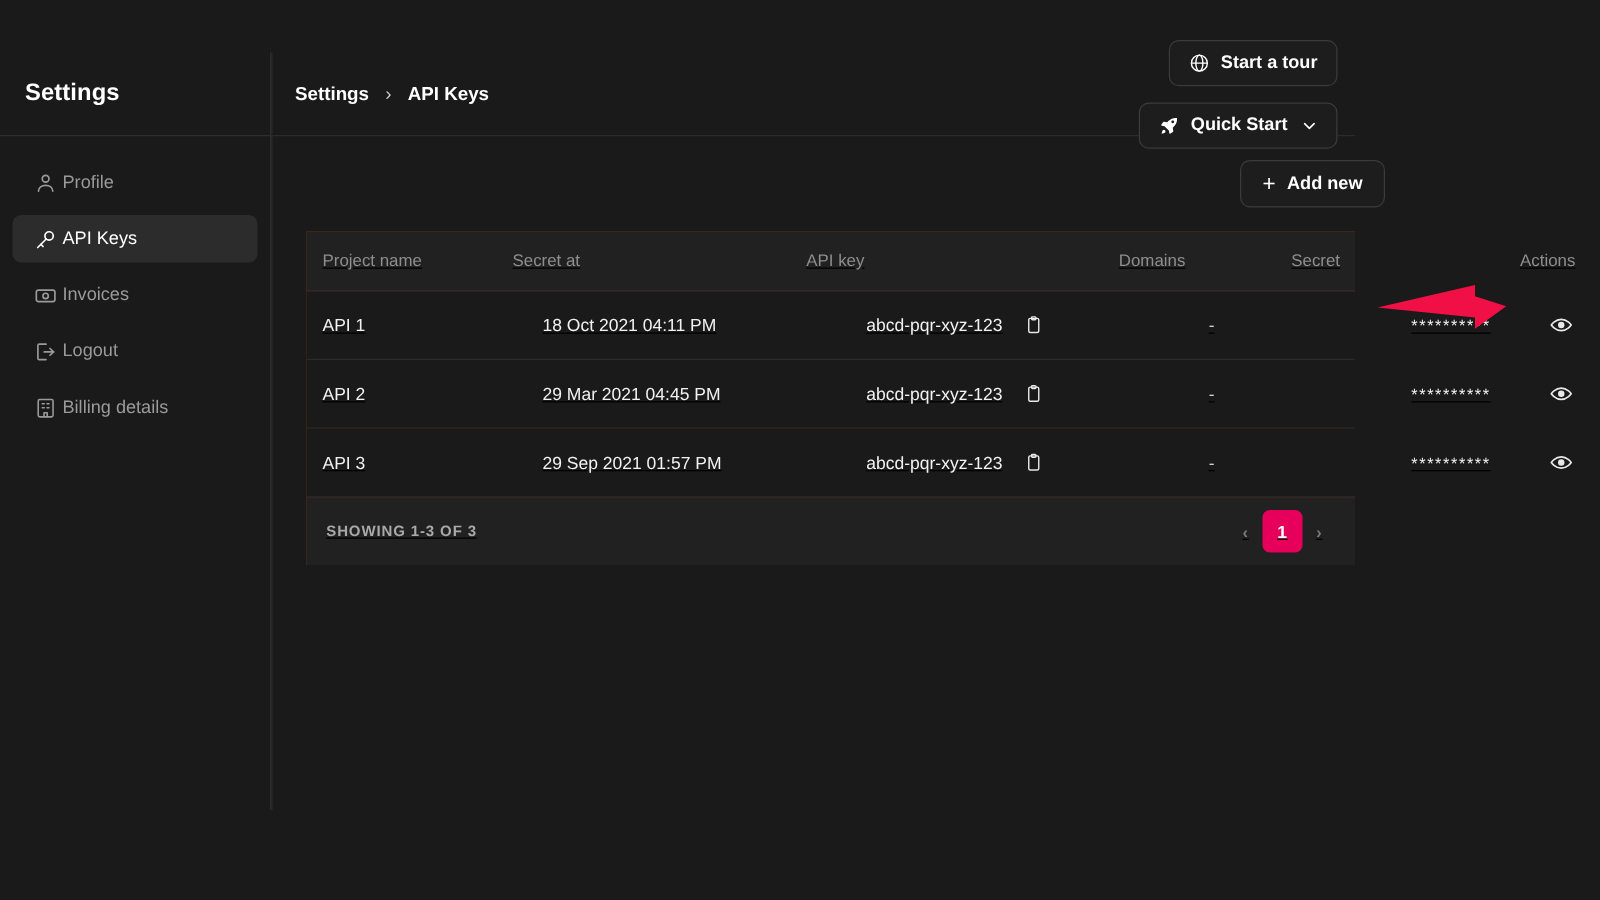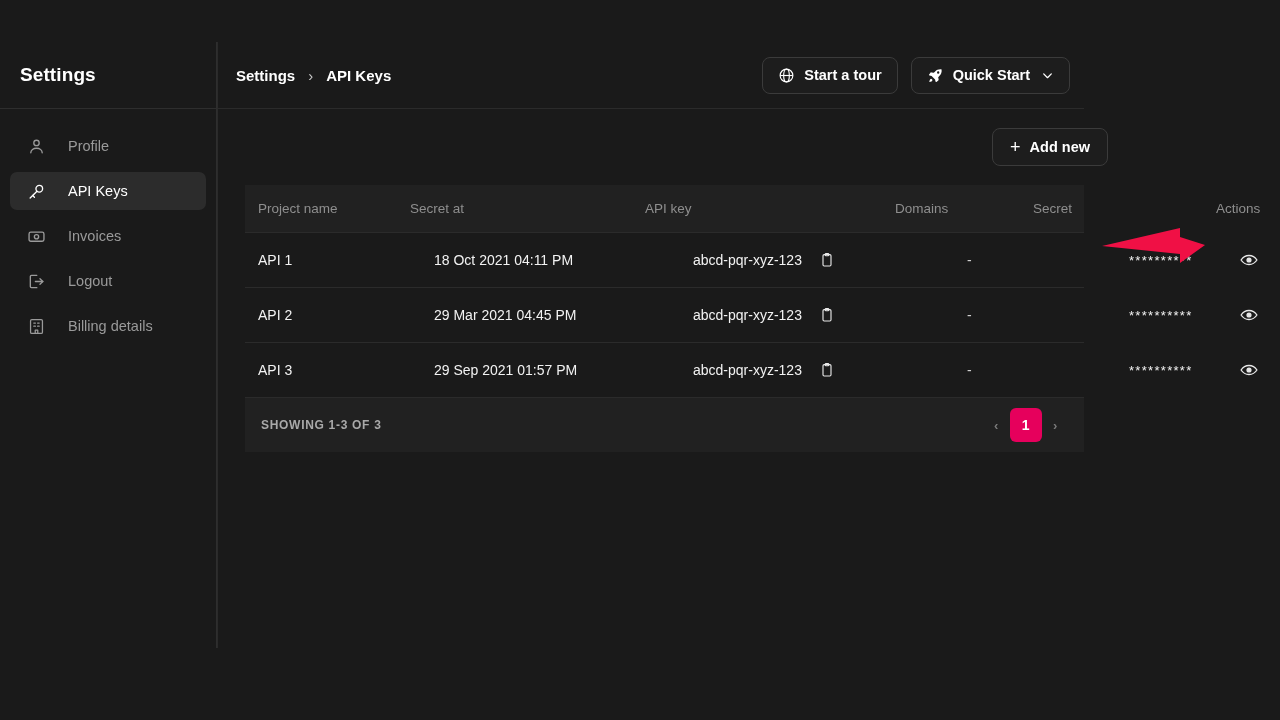--- a/index.html
+++ b/index.html
@@ -39,21 +39,21 @@
   #sidebar-title {
     color: #fff;
     font-size: 19px;
     font-weight: bold;
     letter-spacing: .1px;
   }
   #sidebar-nav { padding-top: 18px; }
   .nav-item {
     display: flex;
     align-items: center;
-    gap: 22px;
+    gap: 4px;
     height: 38px;
     margin: 0 10px 7px 10px;
     padding-left: 17px;
     border-radius: 7px;
     color: #9a9a9a;
     font-size: 14.5px;
     cursor: pointer;
     user-select: none;
   }
   .nav-item.active {
@@ -96,22 +96,23 @@
   #breadcrumb .crumb { color:#ffffff; cursor: pointer; }
   #breadcrumb .sep {
     color: #c9c9c9;
     font-weight: normal;
     font-size: 15px;
     line-height: 1;
   }
   #topbar-actions {
     margin-left: auto;
     display: flex;
-    align-items: center;
+    align-items: flex-end;
     gap: 13px;
+    flex-direction: column;
   }
   .pill {
     display: flex;
     align-items: center;
     gap: 9px;
     height: 37px;
     padding: 0 15px;
     border: 1px solid #3b3b3b;
     border-radius: 8px;
     background: #1d1d1d;
@@ -158,20 +159,21 @@
     font-weight: bold;
     cursor: pointer;
     white-space: nowrap;
   }
   #plus-icon { font-size: 18px; line-height: 1; font-weight: 400; }
 
   
   #table-card {
     background: #c2410c;
     position: relative;
+    text-decoration: underline;
   }
   .thead {
     display: flex;
     align-items: center;
     height: 48px;
     background: #212121;
     color: #8e8e8e;
     font-size: 13.5px;
     border-bottom: 1px solid #2b2b2b;
   }

